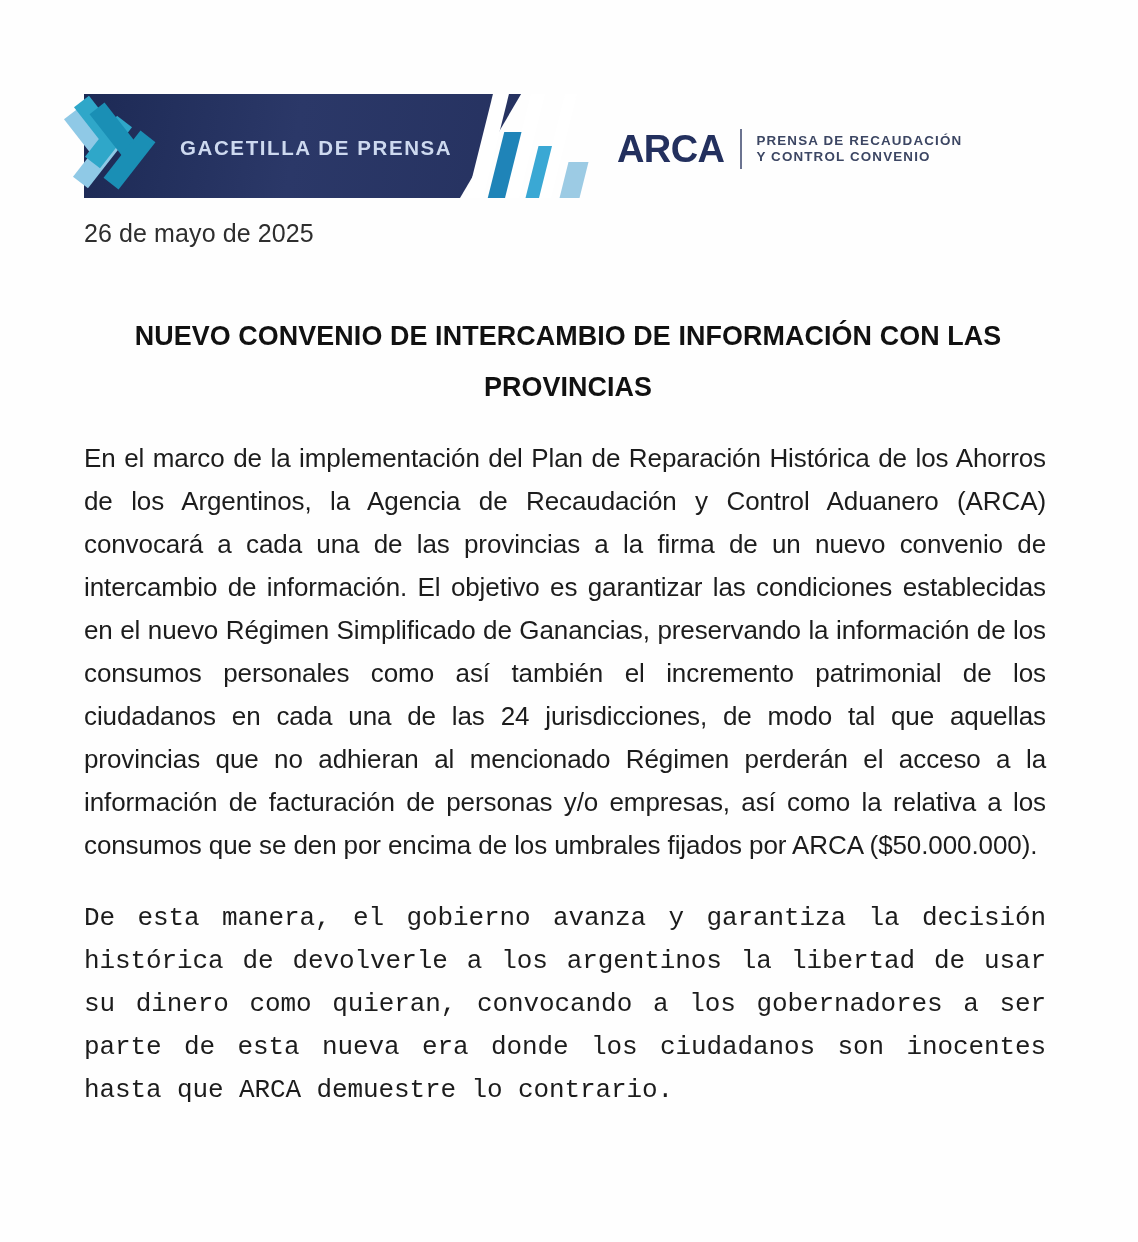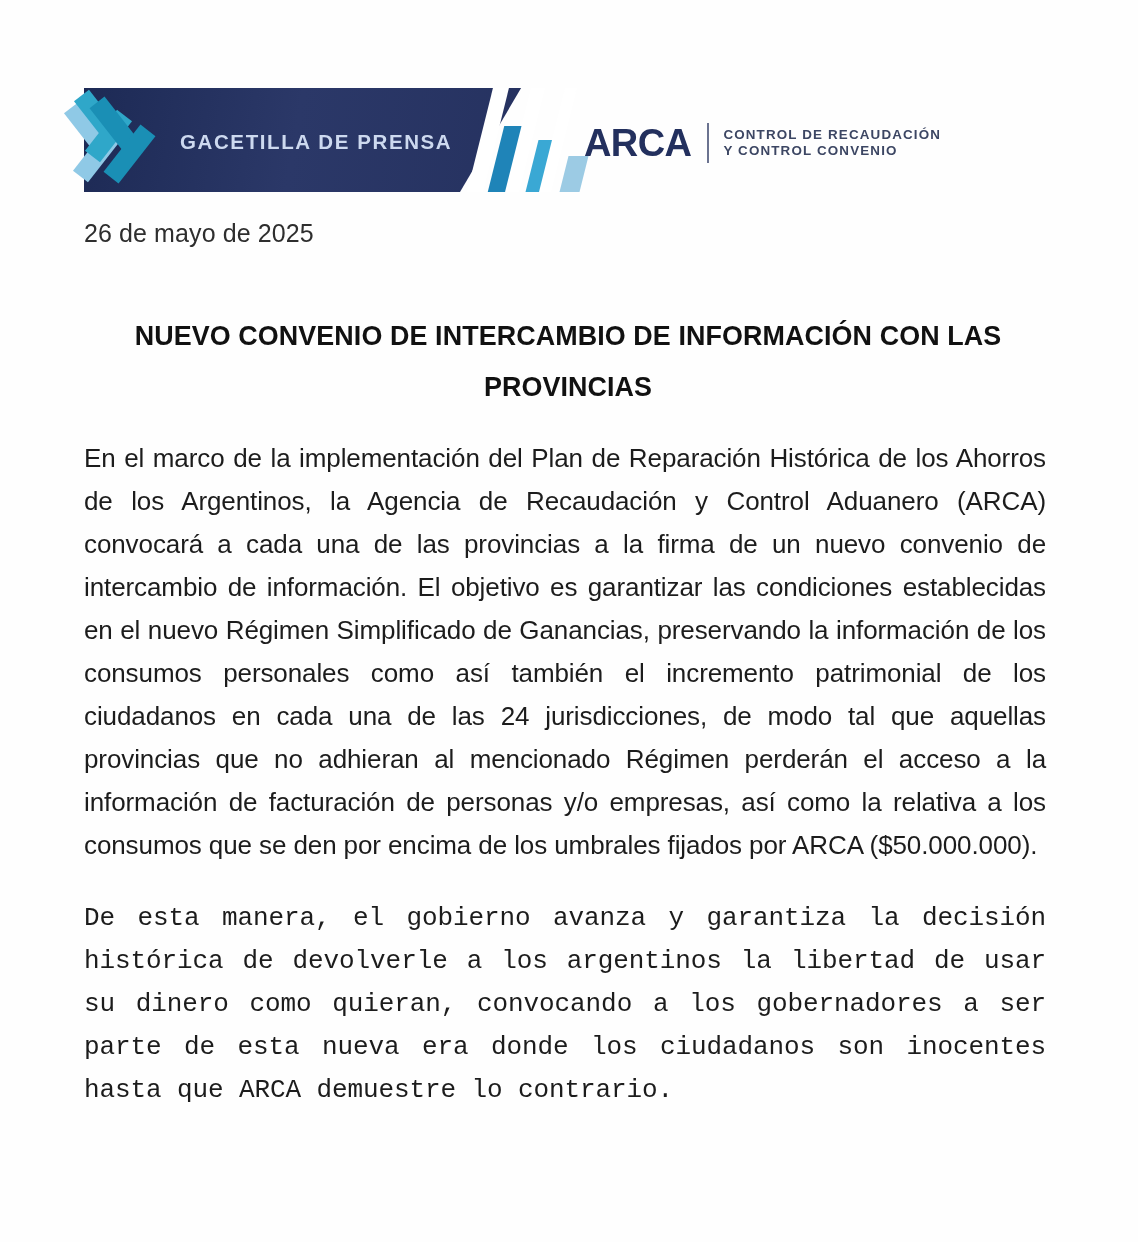--- a/index.html
+++ b/index.html
@@ -19,21 +19,21 @@
   .page {
     position: absolute;
     inset: 0;
     background: #fefefe;
   }
 
   
   .header {
     position: absolute;
     left: 0;
-    top: 12px;
+    top: 18px;
     width: 1138px;
     height: 200px;
   }
 
   .banner {
     position: absolute;
     left: 84px;
     top: 76px;
     width: 470px;
     height: 104px;
@@ -96,20 +96,21 @@
     align-items: center;
     height: 54px;
   }
   .logo-word {
     font-size: 38px;
     font-weight: bold;
     letter-spacing: -0.6px;
     color: #23305e;
     line-height: 1;
     font-family: "Liberation Sans", "DejaVu Sans", sans-serif;
+    margin-left: 33px;
   }
   .logo-rule {
     width: 2px;
     height: 40px;
     background: #6b7390;
     margin: 0 14px 0 16px;
   }
   .logo-tag {
     font-size: 13.4px;
     font-weight: bold;
@@ -188,21 +189,21 @@
       <div class="bar bar-white-3"></div>
       <div class="bar bar-3"></div>
 
       <div class="banner-title">GACETILLA DE PRENSA</div>
     </div>
 
     <div class="logo">
       <span class="logo-word">ARCA</span>
       <span class="logo-rule"></span>
       <span class="logo-tag">
-        <span>CONTROL DE RECAUDACIÓN</span><br>
+        <span>PRENSA DE RECAUDACIÓN</span><br>
         <span>Y CONTROL CONVENIO</span>
       </span>
     </div>
 
   </div>
 
   <div class="date">26 de mayo de 2025</div>
 
   <h1 class="headline">NUEVO CONVENIO DE INTERCAMBIO DE INFORMACIÓN CON LAS PROVINCIAS</h1>
 

